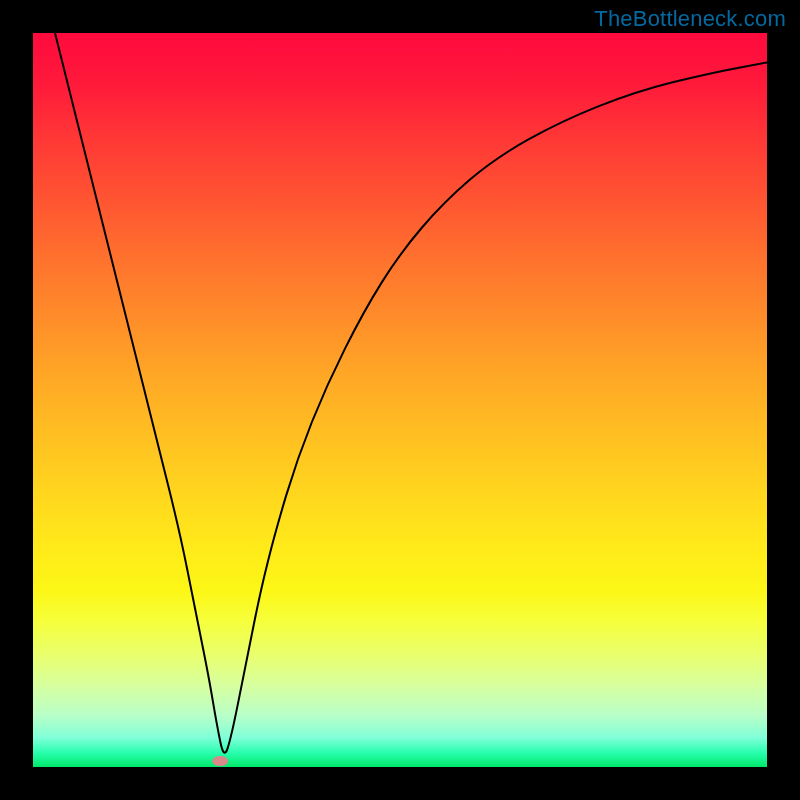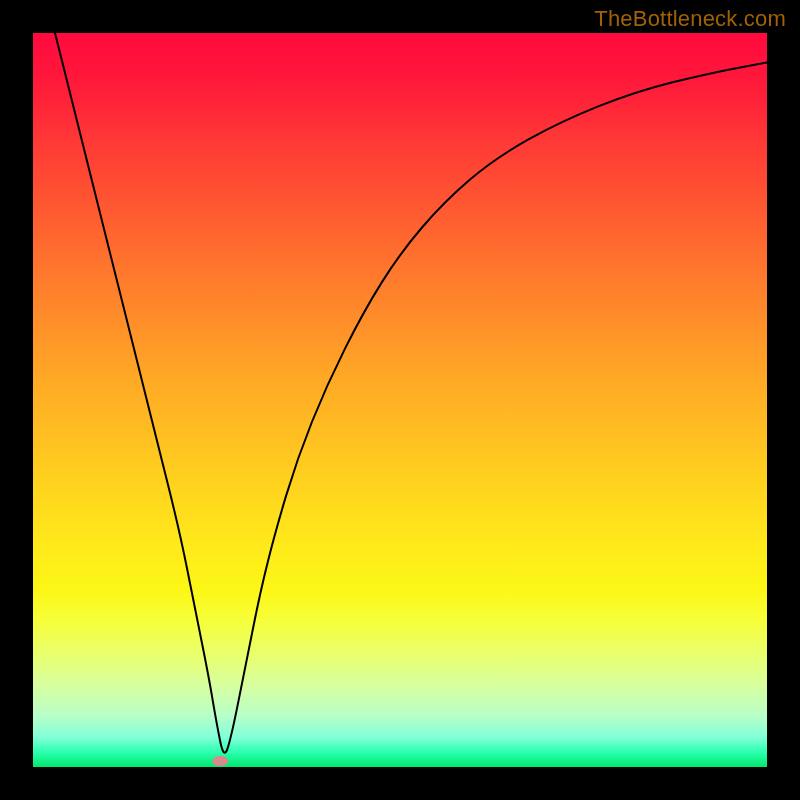--- a/index.html
+++ b/index.html
@@ -50,21 +50,21 @@
     position: absolute;
     left: 0;
     top: 0;
     width: 734px;
     height: 734px;
   }
   .watermark {
     position: absolute;
     top: 6px;
     right: 14px;
-    color: #a16207;
+    color: #0369a1;
     font-size: 22px;
     font-weight: 500;
     letter-spacing: 0.2px;
     user-select: none;
   }
 </style>
 </head>
 <body>
 
 <div class="frame">

